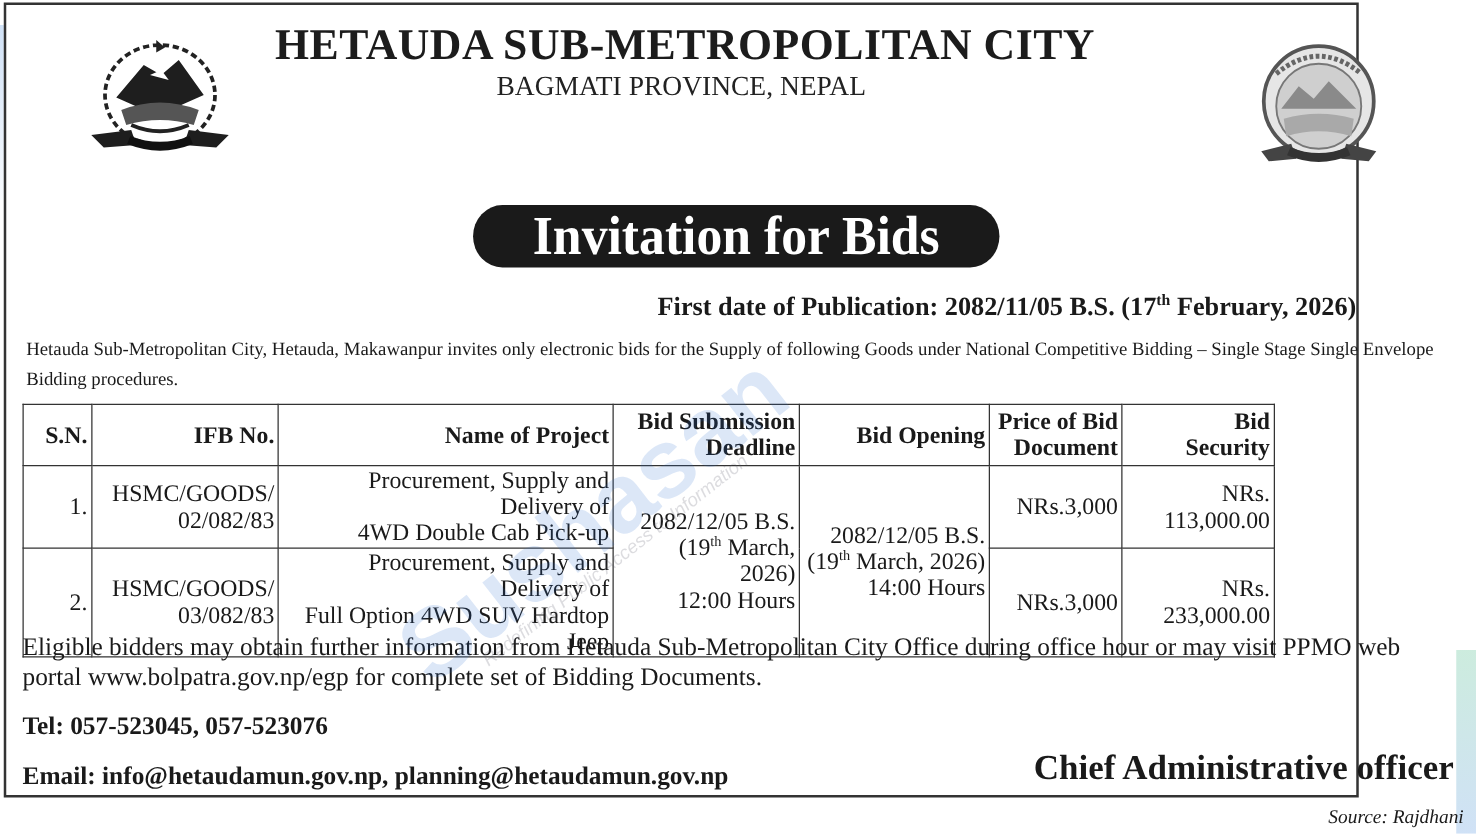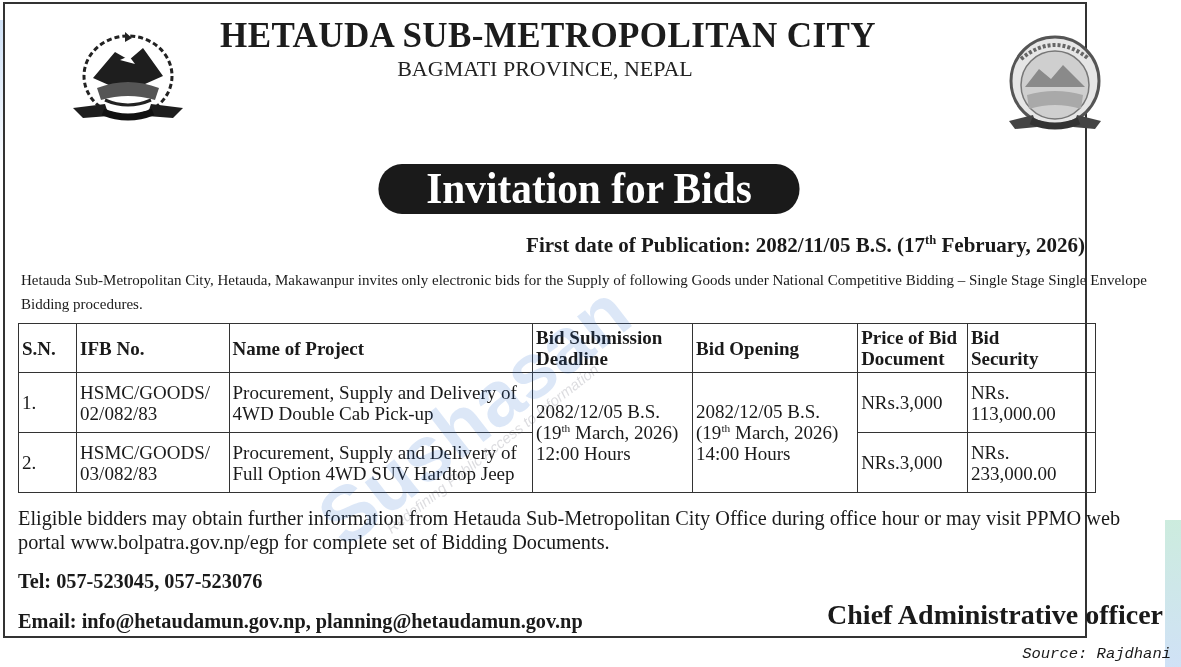--- a/index.html
+++ b/index.html
@@ -34,43 +34,43 @@
       font-weight: bold; font-size: 21px; line-height: 24px;
     }
     .pub-date sup, td sup { font-size: 60%; vertical-align: super; line-height: 0; }
 
     .intro {
       position: absolute; left: 16px; top: 264px; width: 1150px;
       font-size: 15px; line-height: 24px; color: #1a1a1a;
     }
 
     table.bids {
-      position: absolute; left: 18px; top: 323px; width: 1078px; border-collapse: collapse;
-      font-size: 19px; line-height: 21px; text-align: left;
+      position: absolute; left: 18px; top: 323px; width: 1002px; border-collapse: collapse;
+      font-size: 19px; line-height: 21px; text-align: right;
     }
     table.bids th, table.bids td { border: 1.5px solid #333; vertical-align: middle; padding: 1px 3px; }
     table.bids th { font-weight: bold; height: 49px; font-size: 19px; }
     table.bids td { font-weight: normal; }
     table.bids tr.r1 td { height: 60px; }
     table.bids tr.r2 td { height: 60px; }
 
     .footer-info {
       position: absolute; left: 18px; top: 507px; width: 1150px;
       font-size: 20.3px; line-height: 23.6px;
     }
     .footer-info .bold { font-weight: bold; margin-top: 16px; }
 
     .signature {
       position: absolute; right: 18px; top: 603px;
       font-weight: bold; font-size: 28px; line-height: 24px;
     }
 
     .source {
       position: absolute; right: 10px; top: 644px;
-      font-family: Liberation Mono, monospace; font-style: italic;
+      font-family: Liberation Serif, serif; font-style: italic;
       font-size: 15.5px; line-height: 20px; color: #1a1a1a;
     }
     .wm-text {
       position: absolute; left: 290px; top: 370px; transform: rotate(-38deg);
       font-family: "Liberation Sans", sans-serif; font-weight: bold; font-size: 78px;
       color: #2b6fd1; opacity: 0.16; pointer-events: none; white-space: nowrap;
     }
     .wm-sub {
       position: absolute; left: 360px; top: 440px; transform: rotate(-38deg);
       font-family: "Liberation Sans", sans-serif; font-style: italic; font-size: 15px;

